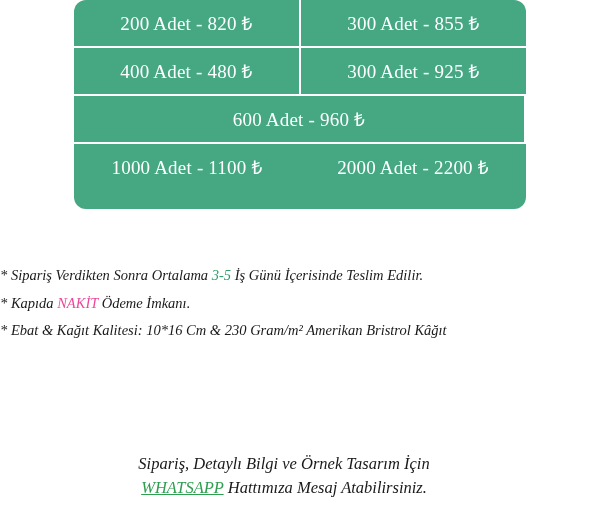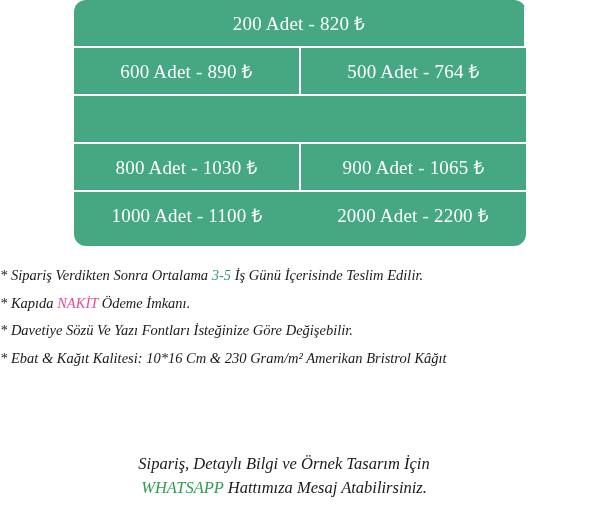--- a/index.html
+++ b/index.html
@@ -19,21 +19,21 @@
     height: 531px;
   }
   
   .price-card {
     position: absolute;
     left: 74px;
     top: 0px;
     width: 452px;
     background: #46a883;
     border-radius: 12px;
-    padding-bottom: 8px;
+    padding-bottom: 19px;
     box-sizing: border-box;
     overflow: hidden;
   }
   .price-row {
     display: flex;
     height: 46px;
     border-bottom: 2px solid #ffffff;
   }
   .price-row:last-child {
     border-bottom: none;
@@ -98,56 +98,52 @@
   .footer-line {
     font-size: 16.5px;
     color: #1a1a1a;
     font-style: italic;
     line-height: 1.45;
     white-space: nowrap;
   }
   .footer-line .wa {
     color: #2e9e4f;
     font-style: italic;
+    text-decoration: underline;
   }
 </style>
 </head>
 <body>
 
 <div class="page">
 
   <div class="price-card">
     <div class="price-row">
       <div class="price-cell left">200 Adet - 820 ₺</div>
+      <div class="price-cell right">300 Adet - 855 ₺</div>
     </div>
     <div class="price-row">
-      <div class="price-cell left">600 Adet - 890 ₺</div>
-      <div class="price-cell right">500 Adet - 764 ₺</div>
+      <div class="price-cell left">400 Adet - 480 ₺</div>
+      <div class="price-cell right">300 Adet - 925 ₺</div>
     </div>
     <div class="price-row">
-    </div>
-    <div class="price-row">
-      <div class="price-cell left">800 Adet - 1030 ₺</div>
-      <div class="price-cell right">900 Adet - 1065 ₺</div>
+      <div class="price-cell left">600 Adet - 960 ₺</div>
     </div>
     <div class="price-row final">
       <div class="price-cell left">1000 Adet - 1100 ₺</div>
       <div class="price-cell right">2000 Adet - 2200 ₺</div>
     </div>
   </div>
 
   <div class="notes">
     <div class="note">
       <span>* Sipariş Verdikten Sonra Ortalama </span><span class="hl-green">3-5</span><span> İş Günü İçerisinde Teslim Edilir.</span>
     </div>
     <div class="note">
       <span>* Kapıda </span><span class="hl-red">NAKİT</span><span> Ödeme İmkanı.</span>
-    </div>
-    <div class="note">
-      <span>* Davetiye Sözü Ve Yazı Fontları İsteğinize Göre Değişebilir.</span>
     </div>
     <div class="note">
       <span>* Ebat &amp; Kağıt Kalitesi: 10*16 Cm &amp; 230 Gram/m² Amerikan Bristrol Kâğıt</span>
     </div>
   </div>
 
   <div class="footer">
     <div class="footer-line">Sipariş, Detaylı Bilgi ve Örnek Tasarım İçin</div>
     <div class="footer-line">
       <span class="wa">WHATSAPP</span><span> Hattımıza Mesaj Atabilirsiniz.</span>

